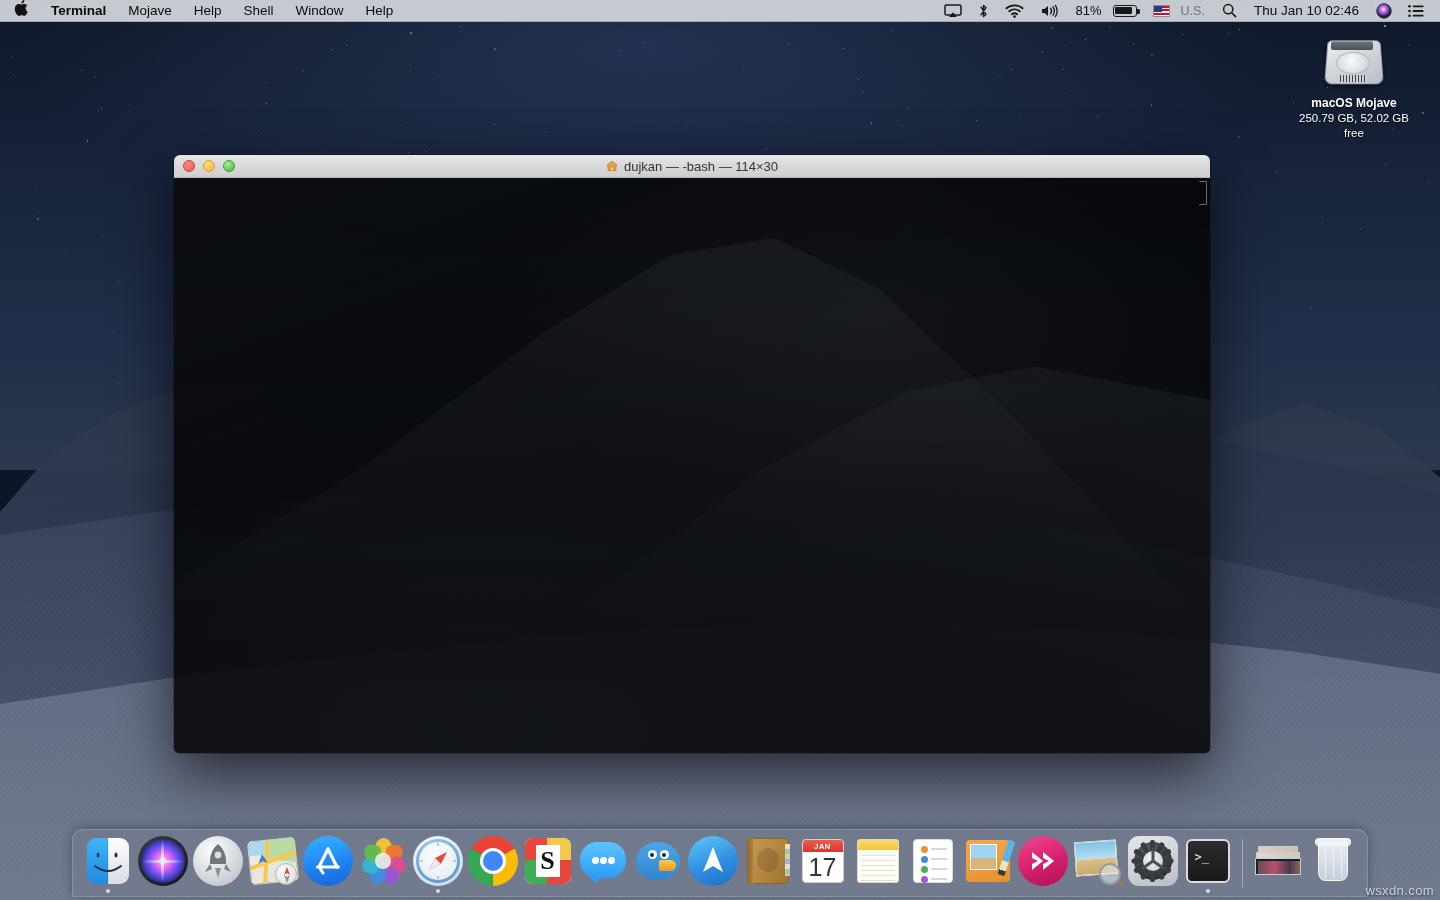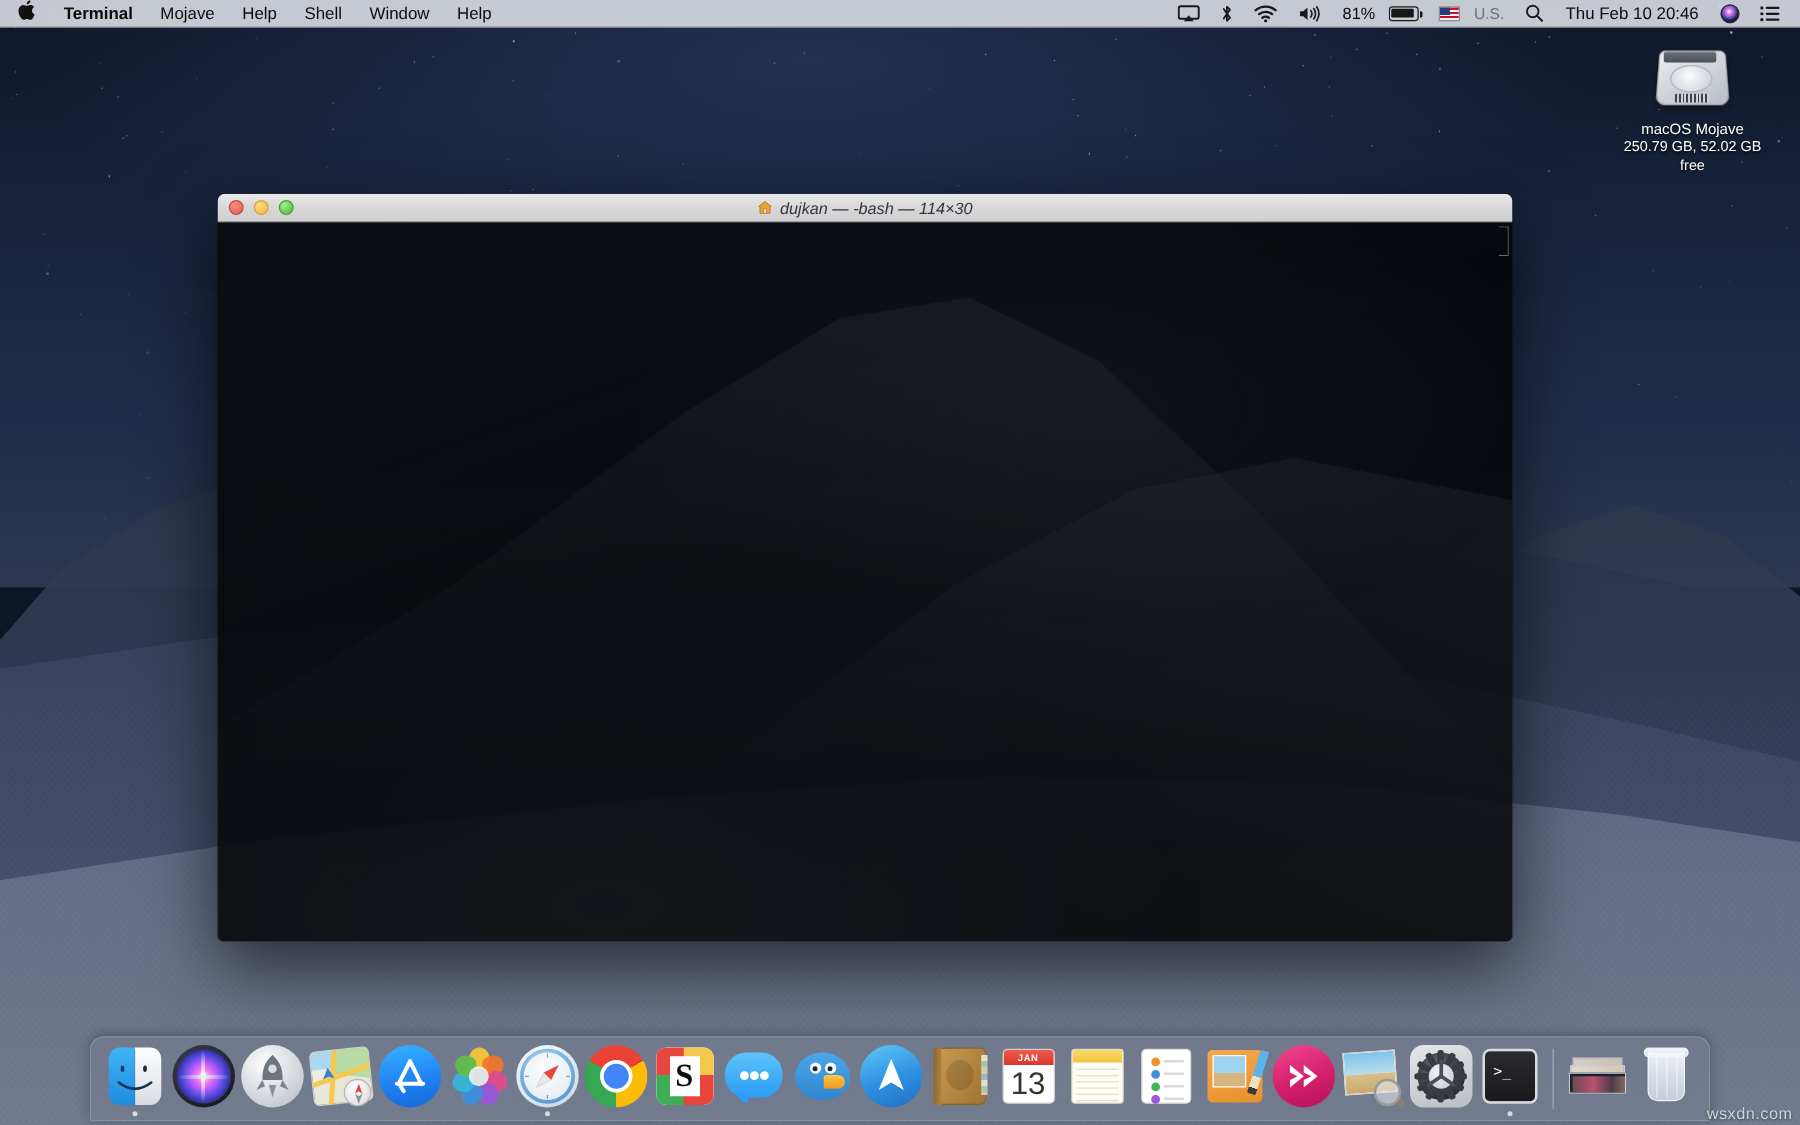--- a/index.html
+++ b/index.html
@@ -130,38 +130,38 @@
     border-radius:50%;
     background:radial-gradient(circle at 45% 40%, #fbfcfd 0%, #e2e5e9 45%, #c6cbd2 100%);
     border:1px solid #b2b7bf;
   }
   .drive-bars {
     position:absolute; left:18px; top:45px; width:27px; height:7px;
     background:repeating-linear-gradient(90deg,#3d424a 0 1.5px, #cfd3d9 1.5px 3px);
     border-radius:1px;
   }
   .drive-label {
-    margin-top:4px; font-size:12px; font-weight:normal; color:#fff;
+    margin-top:4px; font-size:12px; font-weight:bold; color:#fff;
     text-shadow:0 1px 2px rgba(0,0,0,.85); line-height:15px;
   }
   .drive-sub {
     font-size:11.5px; color:#fff; text-shadow:0 1px 2px rgba(0,0,0,.85); line-height:15px;
   }
 
   
   #terminal {
     position:absolute; left:174px; top:155px; width:1036px; height:598px;
     border-radius:6px 6px 5px 5px; overflow:hidden; z-index:30;
     box-shadow:0 22px 58px rgba(0,0,0,.62), 0 0 0 .5px rgba(0,0,0,.45);
   }
   #titlebar {
     position:relative; height:23px;
     background:linear-gradient(180deg,#e8e8e8 0%, #d8d8d8 50%, #cfcfcf 100%);
     border-bottom:1px solid #b2b2b2;
-    display:flex; align-items:center;font-style:italic;
+    display:flex; align-items:center;
   }
   .traffic { display:flex; gap:8px; padding-left:9px; }
   .tl { width:12px; height:12px; border-radius:50%; }
   .tl.red    { background:radial-gradient(circle at 35% 30%, #ff8a80, #ec6a5e 70%, #d04a3f); border:.5px solid #c9453b; }
   .tl.yellow { background:radial-gradient(circle at 35% 30%, #ffdf7e, #f5bf4f 70%, #dda23a); border:.5px solid #d9a23a; }
   .tl.green  { background:radial-gradient(circle at 35% 30%, #a8ef86, #61c555 70%, #4aa83e); border:.5px solid #45a03b; }
   .title-center {
     position:absolute; left:0; right:0; text-align:center;
     font-size:13px; color:#33353a; pointer-events:none;
     display:flex; align-items:center; justify-content:center; gap:6px;
@@ -625,21 +625,21 @@
             <div class="canton"></div>
           </div>
       </div>
       <div class="mb-us">U.S.</div>
       <div class="mb-ricon">
         <svg class="mbi" width="15" height="15" viewBox="0 0 15 15">
           <circle cx="6.2" cy="6.2" r="4.6" fill="none" stroke="#17181a" stroke-width="1.5"></circle>
           <line x1="9.7" y1="9.7" x2="13.6" y2="13.6" stroke="#17181a" stroke-width="1.6" stroke-linecap="round"></line>
         </svg>
       </div>
-      <div class="mb-clock">Thu Feb 10  20:46</div>
+      <div class="mb-clock">Thu Jan 10  02:46</div>
       <div class="mb-ricon">
         <svg class="mbi" width="16" height="16" viewBox="0 0 16 16">
           <defs>
               <radialGradient id="sg" cx="45%" cy="38%">
             <stop offset="0%" stop-color="#ffffff"></stop>
                 <stop offset="30%" stop-color="#f07ad8"></stop>
             <stop offset="62%" stop-color="#7a5bdc"></stop>
                 <stop offset="100%" stop-color="#1c1c38"></stop>
           </radialGradient>
             </defs>
@@ -871,21 +871,21 @@
         <div class="contacts-people"></div>
         <div class="contacts-tabs"></div>
       </div>
       <div class="run-spacer"></div>
     </div>
 
     <div class="dock-item">
       <div class="dock-icon">
         <div class="cal-base">
           <div class="cal-top">JAN</div>
-          <div class="cal-day">13</div>
+          <div class="cal-day">17</div>
         </div>
       </div>
       <div class="run-spacer"></div>
     </div>
 
     <div class="dock-item">
       <div class="dock-icon">
         <div class="notes-base">
           <div class="notes-top"></div>
           <div class="notes-rule" style="top:15px;"></div>

